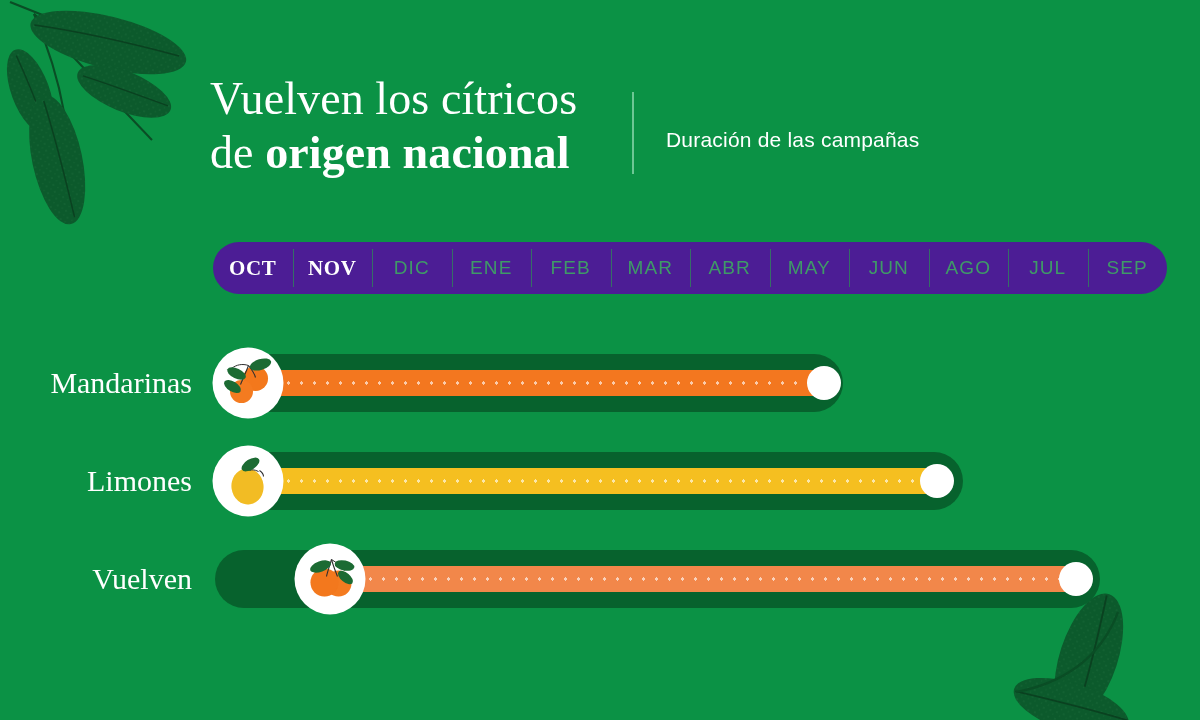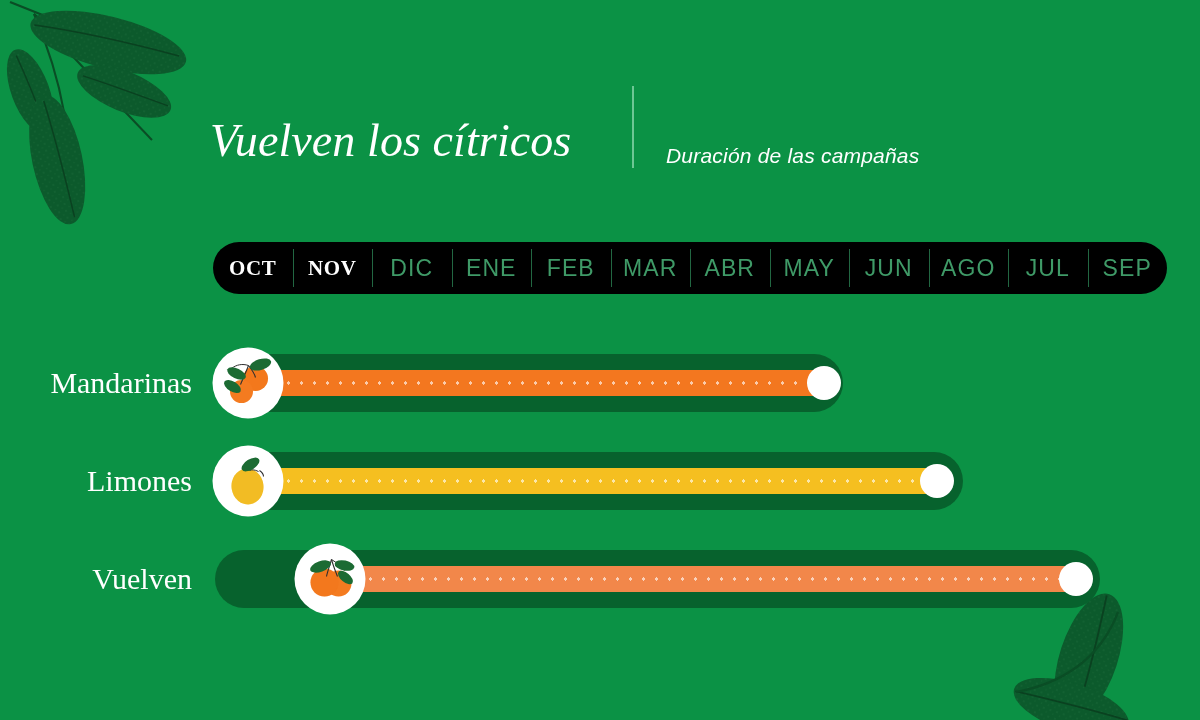--- a/index.html
+++ b/index.html
@@ -8,21 +8,21 @@
     background:#0b9245;
     font-family:"Liberation Sans", sans-serif;
     overflow:hidden;
   }
   #stage { position:relative; width:1200px; height:720px; overflow:hidden; }
 
   
   .leaf-layer { position:absolute; inset:0; pointer-events:none; }
 
   
-  .header { position:absolute; left:210px; top:72px; display:flex; align-items:flex-end;font-style:italic; }
+  .header { position:absolute; left:210px; top:72px; display:flex; align-items:center; }
   .title {
     font-family:"Liberation Serif", serif;
     color:#ffffff;
     font-size:46px;
     line-height:1.18;
     letter-spacing:.1px;
     width:400px;
   }
   .title .bold { font-weight:bold; }
   .title .reg  { font-weight:normal; }
@@ -36,29 +36,29 @@
     font-size:21px;
     font-weight:400;
     letter-spacing:.2px;
     white-space:nowrap;
   }
 
   
   .months {
     position:absolute; left:213px; top:242px;
     width:954px; height:52px;
-    background:#000000;
+    background:#4c1d95;
     border-radius:26px;
     display:flex;
     overflow:hidden;
   }
   .month {
     flex:1 1 0;
     display:flex; align-items:center; justify-content:center;
-    font-size:23px;
+    font-size:19px;
     color:#3f9a67;
     letter-spacing:1.1px;
     position:relative;
   }
   .month + .month::before {
     content:""; position:absolute; left:0; top:7px; bottom:7px;
     width:1px; background:#2d8a58; opacity:.75;
   }
   .month.active {
     font-family:"Liberation Serif", serif;
@@ -162,20 +162,21 @@
         <ellipse cx="56" cy="0" rx="60" ry="24" fill="url(#dots-tex)"></ellipse>
         <path d="M-2 2 C 34 -1, 78 -4, 114 -5" stroke="#0a4120" stroke-width="1.7" fill="none"></path>
       </g>
       <path d="M1016 692 C 1060 684, 1100 660, 1118 612" stroke="#0a4d25" stroke-width="2.2" fill="none"></path>
     </g>
   </svg>
 
   <div class="header">
     <div class="title">
       <div>Vuelven los cítricos</div>
+      <div><span class="reg">de </span><span class="bold">origen nacional</span></div>
     </div>
     <div class="divider"></div>
     <div class="subtitle">Duración de las campañas</div>
   </div>
 
   <div class="months">
     <div class="month active">OCT</div>
     <div class="month active">NOV</div>
     <div class="month">DIC</div>
     <div class="month">ENE</div>

